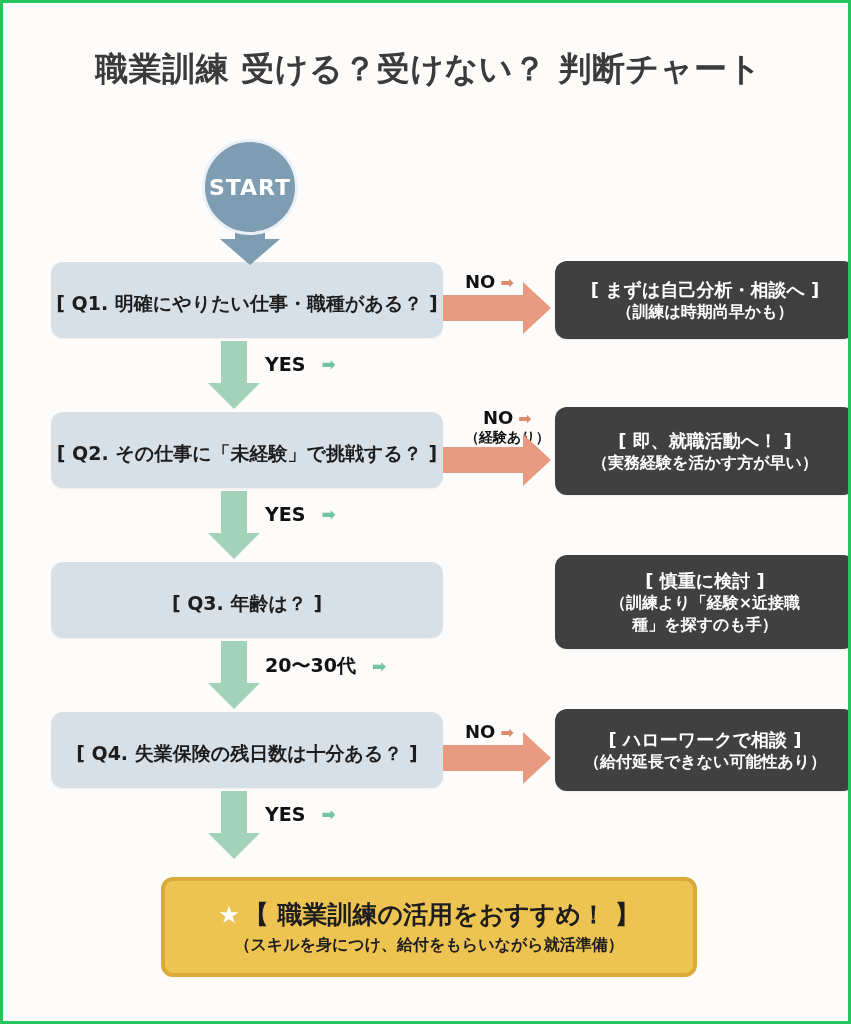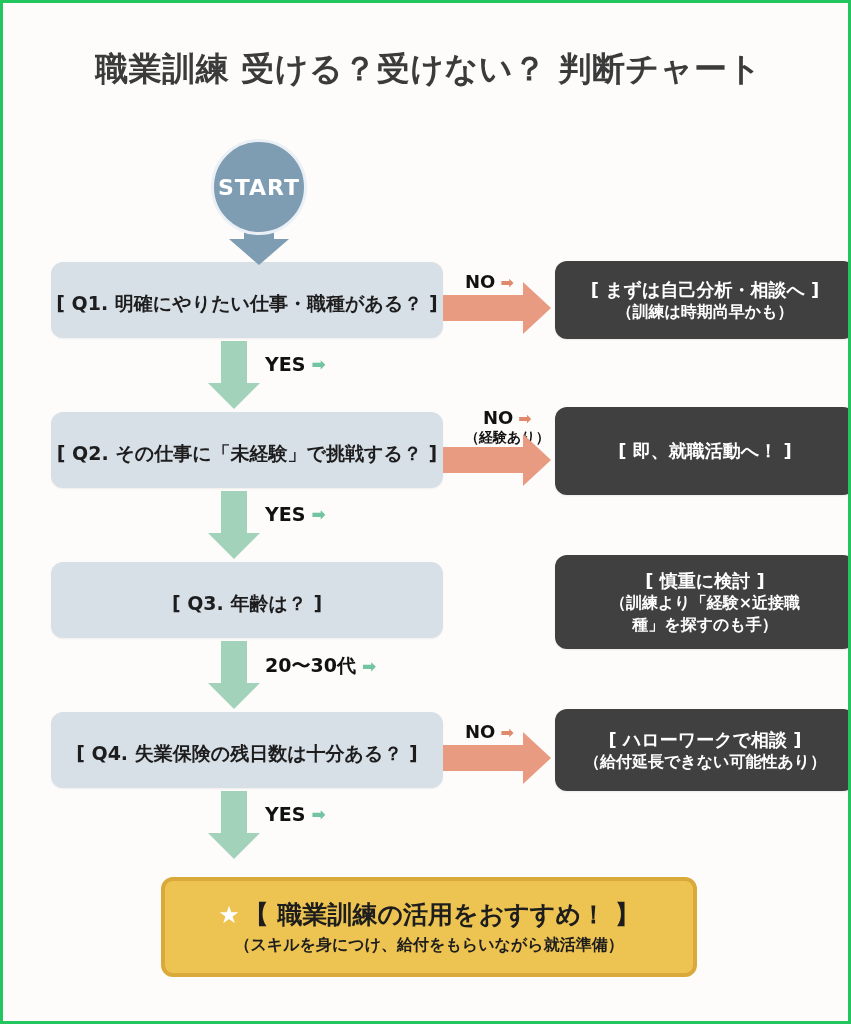--- a/index.html
+++ b/index.html
@@ -31,21 +31,21 @@
     font-size: 33px;
     font-weight: bold;
     color: #3b3b3b;
     letter-spacing: 0.5px;
     white-space: nowrap;
   }
 
   
   .start-node {
     position: absolute;
-    left: 208px;
+    left: 199px;
     top: 136px;
     width: 96px;
     height: 96px;
   }
   .start-circle {
     position: absolute;
     left: 0;
     top: 0;
     width: 96px;
     height: 96px;
@@ -138,21 +138,21 @@
   .vconn .vlabel {
     position: absolute;
     left: 64px;
     top: 12px;
     font-size: 19px;
     font-weight: bold;
     color: #111111;
     white-space: nowrap;
     display: flex;
     align-items: center;
-    gap: 6px;
+    gap: 16px;
   }
   .vconn .vlabel .mini-arrow {
     color: #72c4a2;
     font-size: 17px;
     line-height: 1;
   }
   .vconn1 { top: 338px; }
   .vconn2 { top: 488px; }
   .vconn3 { top: 638px; }
   .vconn4 { top: 788px; }
@@ -328,20 +328,21 @@
     <div class="hlabel">
       <span>NO</span><span class="mini-arrow">➡</span>
       <span class="hsub">（経験あり）</span>
     </div>
     <div class="hstem"></div>
     <div class="hhead"></div>
   </div>
 
   <div class="obox obox2">
     <span class="obox-title">[ 即、就職活動へ！ ]</span>
+    <span class="obox-sub">（実務経験を活かす方が早い）</span>
   </div>
 
   <div class="vconn vconn2">
     <div class="stem"></div>
     <div class="head"></div>
     <div class="vlabel">
       <span>YES</span>
         <span class="mini-arrow">➡</span>
     </div>
   </div>

